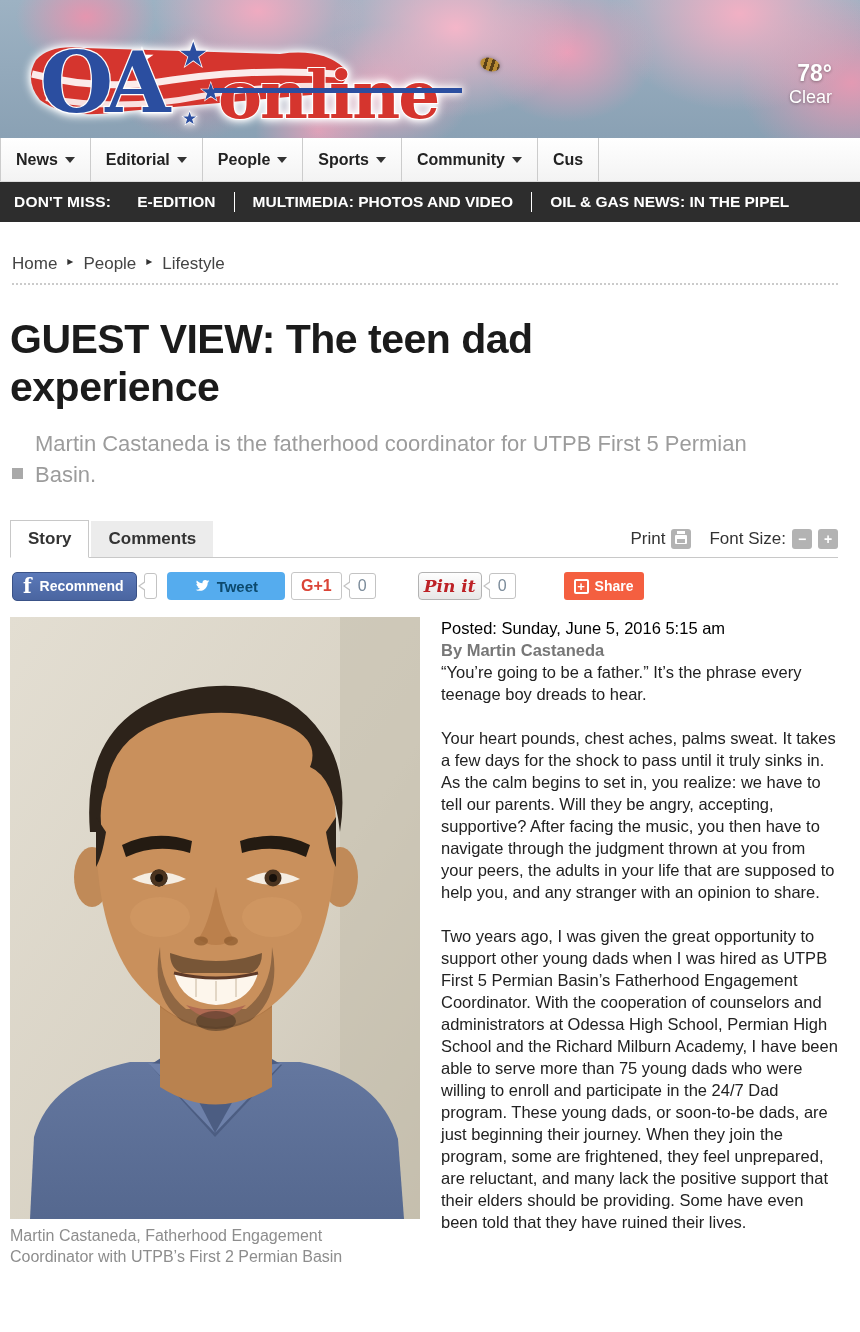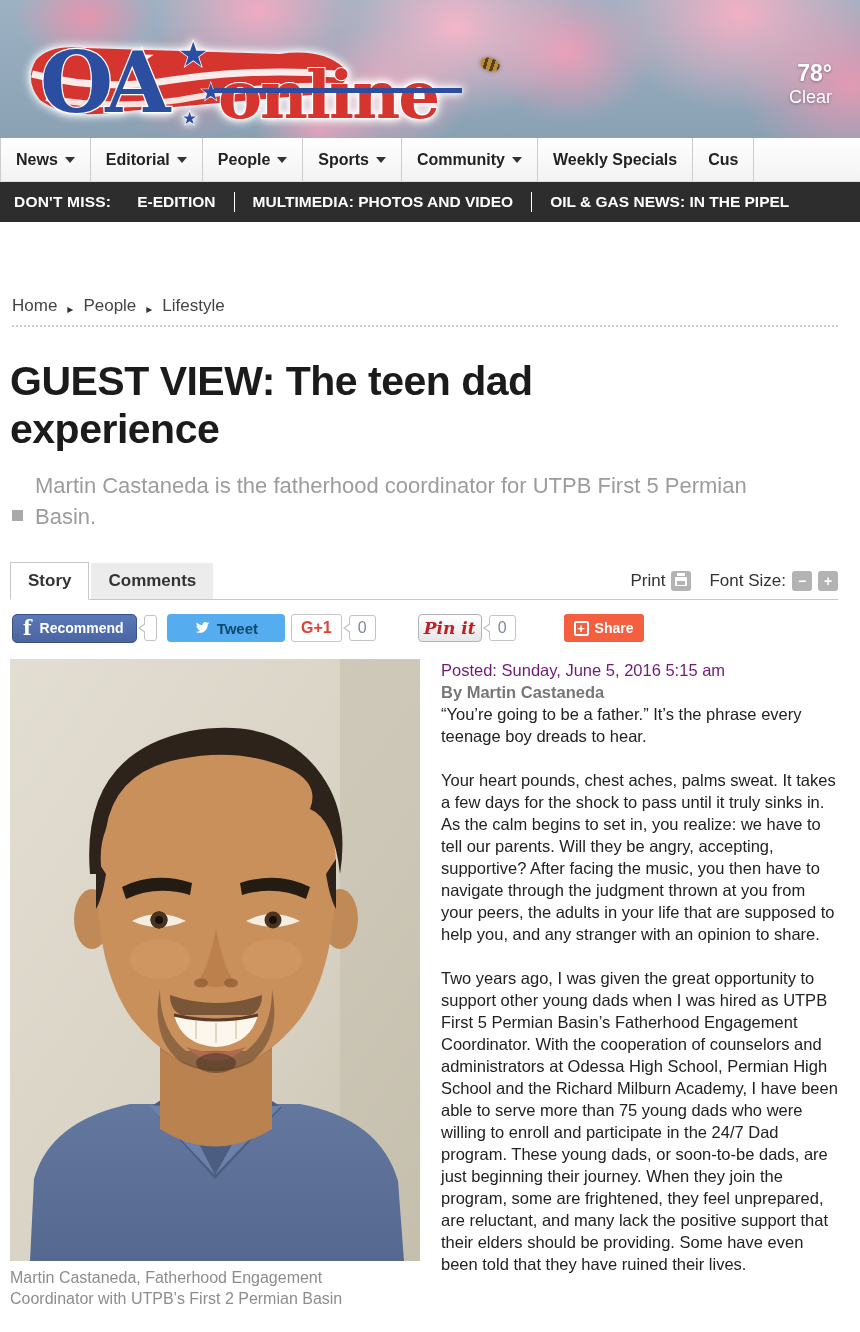--- a/index.html
+++ b/index.html
@@ -40,22 +40,22 @@
   .nav-item:first-child{ border-left:1px solid #ccc; }
   .chev{ display:inline-block; margin-left:7px; width:0; height:0;
     border-left:5px solid transparent; border-right:5px solid transparent; border-top:6px solid #333; }
   
   .dontmiss{ height:40px; background:#2d2d2d; display:flex; align-items:center; color:#fff;
     font-weight:bold; font-size:15.5px; padding-left:14px; white-space:nowrap; overflow:hidden; }
   .dm-label{ margin-right:26px; letter-spacing:.2px; }
   .dm-link{ cursor:pointer; }
   .dm-sep{ width:1px; height:20px; background:#fff; margin:0 18px; }
   
-  .breadcrumb{ margin:74px 22px 0 12px; padding-bottom:9px; border-bottom:2px dotted #cbcbcb;
-    display:flex; align-items:flex-end; font-size:17px; color:#444; }
+  .breadcrumb{ margin:32px 22px 0 12px; padding-bottom:9px; border-bottom:2px dotted #cbcbcb;
+    display:flex; align-items:flex-start; font-size:17px; color:#444; }
   .bc-link{ cursor:pointer; }
   .bc-arrow{ font-size:12px; color:#333; margin:0 10px; }
   
   .headline{ margin:30px 0 0 10px; width:660px; font-size:41px; line-height:48px; font-weight:bold;
     color:#1b1b1b; letter-spacing:-.5px; }
   .subtitle-row{ display:flex; margin:17px 0 0 10px; }
   .subtitle-bullet{ width:11px; height:11px; background:#a9a9a9; margin:40px 12px 0 2px; flex:none; }
   .subtitle{ font-size:22px; line-height:31px; color:#9c9c9c; width:775px; }
   
   .tabbar{ margin:30px 22px 0 10px; border-bottom:1px solid #c8c8c8; display:flex; align-items:flex-end;
@@ -99,21 +99,21 @@
   .share-btn{ display:flex; align-items:center; height:28px; background:#f45f40; border-radius:3px;
     padding:0 10px; margin-left:48px; color:#fff; font-size:14px; font-weight:bold; cursor:pointer; }
   .share-plus{ width:15px; height:15px; border:2px solid #fff; border-radius:2px; margin-right:6px;
     display:flex; align-items:center; justify-content:center; font-size:13px; font-weight:bold; line-height:1; }
   
   .article{ display:flex; margin:16px 22px 0 10px; }
   .photo-col{ width:410px; flex:none; }
   .photo-frame{ width:410px; height:602px; overflow:hidden; cursor:pointer; }
   .caption{ margin-top:6px; width:396px; font-size:16px; line-height:21px; color:#8d8d8d; }
   .text-col{ margin-left:21px; width:412px; font-size:16.5px; line-height:22px; color:#222; }
-  .posted{ color:#701a75; }
+  .posted{ color:#000000; }
   .byline{ color:#777; font-weight:bold; }
   .text-col p.para{ margin-bottom:22px; }
 </style>
 </head>
 <body>
 
 <div class="masthead">
   <div class="bee"></div>
   <svg class="logo-svg" width="440" height="112" viewBox="0 0 440 112">
     <path d="M14,38 Q2,58 18,78 Q45,98 95,90 L300,72 Q332,62 322,46 Q300,26 258,32 L62,26 Q28,22 14,38 Z" fill="#d5352e"></path>
@@ -148,23 +148,20 @@
     </div>
   <div class="nav-item">
       <span>Sports</span>
       <span class="chev"></span>
     </div>
   <div class="nav-item">
       <span>Community</span>
       <span class="chev"></span>
     </div>
   <div class="nav-item">
-      <span>Weekly Specials</span>
-    </div>
-  <div class="nav-item">
       <span>Cus</span>
     </div>
 </div>
 
 <div class="dontmiss">
   <span class="dm-label">DON'T MISS:</span>
   <span class="dm-link">E-EDITION</span>
   <span class="dm-sep"></span>
   <span class="dm-link">MULTIMEDIA: PHOTOS AND VIDEO</span>
   <span class="dm-sep"></span>

